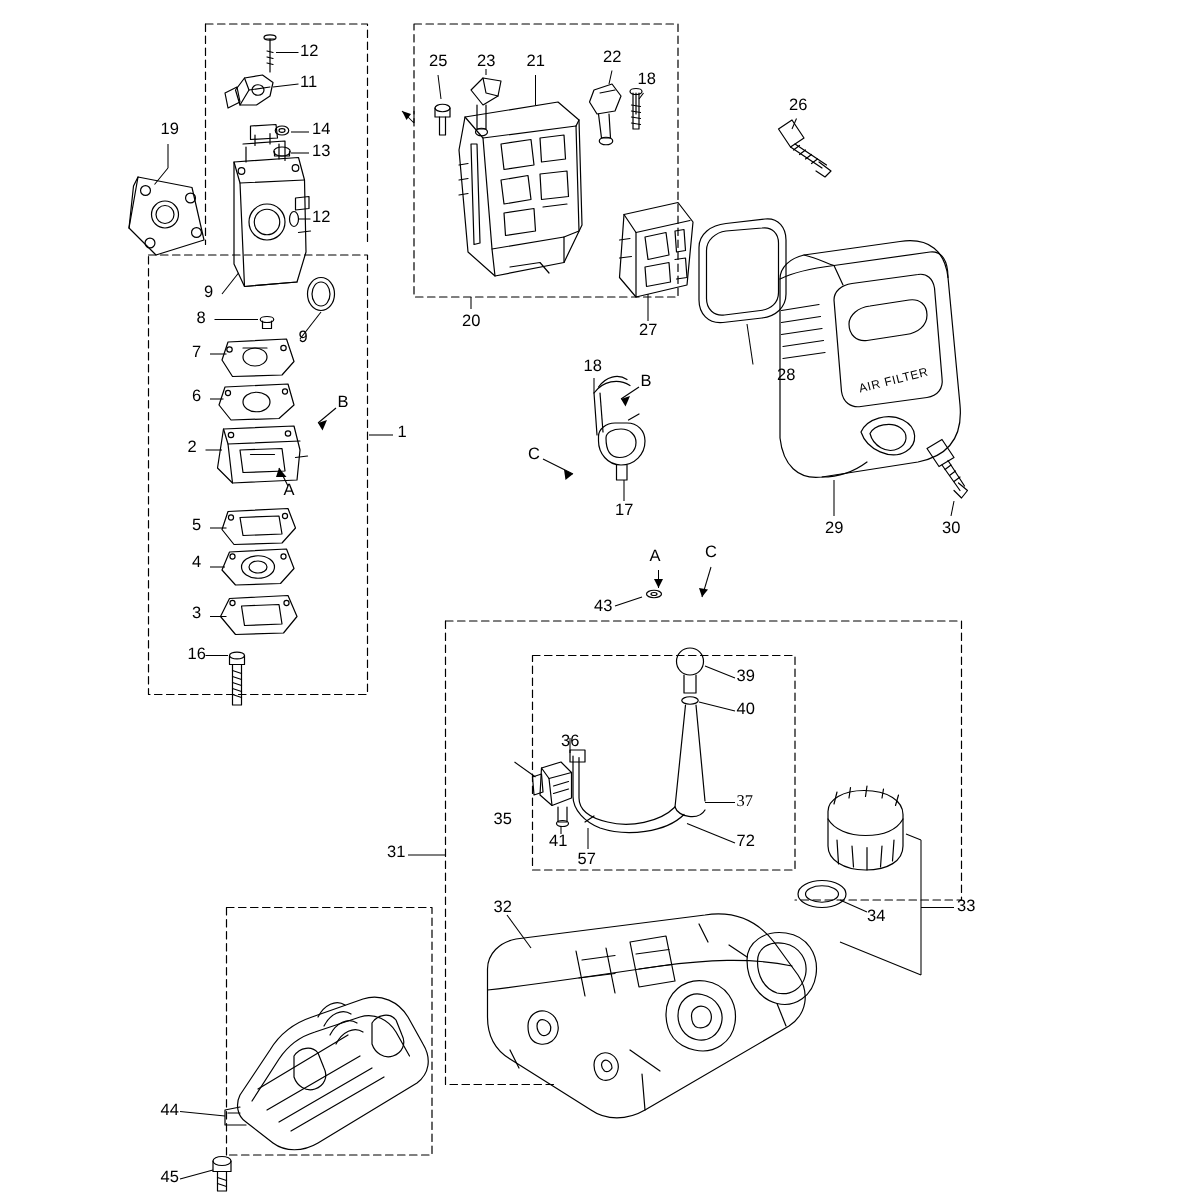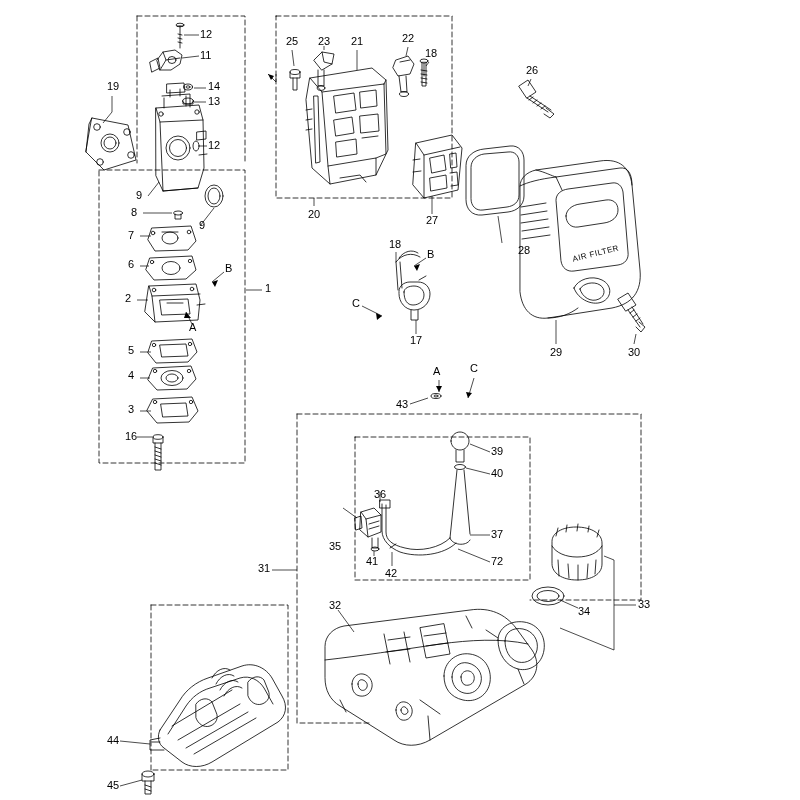--- a/index.html
+++ b/index.html
@@ -555,26 +555,26 @@
   <span class="num" style="left:426px;  top:215px;">27</span>
   <span class="num" style="left:497px;  top:245px;margin-left:21px;">28</span>
   <span class="num" style="left:550px;  top:347px;">29</span>
   <span class="num" style="left:628px;  top:347px;">30</span>
   <span class="num" style="left:258px;  top:563px;">31</span>
   <span class="num" style="left:329px;  top:600px;">32</span>
   <span class="num" style="left:638px;  top:599px;">33</span>
   <span class="num" style="left:578px;  top:606px;">34</span>
   <span class="num" style="left:329px;  top:501px;margin-top:40px;">35</span>
   <span class="num" style="left:374px;  top:489px;">36</span>
-  <span class="num" style="left:491px;  top:529px;">37</span>
+  <span class="num" style="left:491px;  top:529px;font-family:Liberation Serif, serif;">37</span>
   <span class="num" style="left:491px;  top:556px;">72</span>
   <span class="num" style="left:491px;  top:446px;">39</span>
   <span class="num" style="left:491px;  top:468px;">40</span>
   <span class="num" style="left:366px;  top:556px;">41</span>
-  <span class="num" style="left:385px;  top:568px;">42</span>
+  <span class="num" style="left:385px;  top:568px;">57</span>
   <span class="num" style="left:396px;  top:399px;">43</span>
   <span class="num" style="left:107px;  top:735px;">44</span>
   <span class="num" style="left:107px;  top:780px;">45</span>
 
   <span class="letter" style="left:189px; top:322px;">A</span>
   <span class="letter" style="left:225px; top:263px;">B</span>
   <span class="letter" style="left:427px; top:249px;">B</span>
   <span class="letter" style="left:352px; top:298px;">C</span>
   <span class="letter" style="left:433px; top:366px;">A</span>
   <span class="letter" style="left:470px; top:363px;">C</span>

